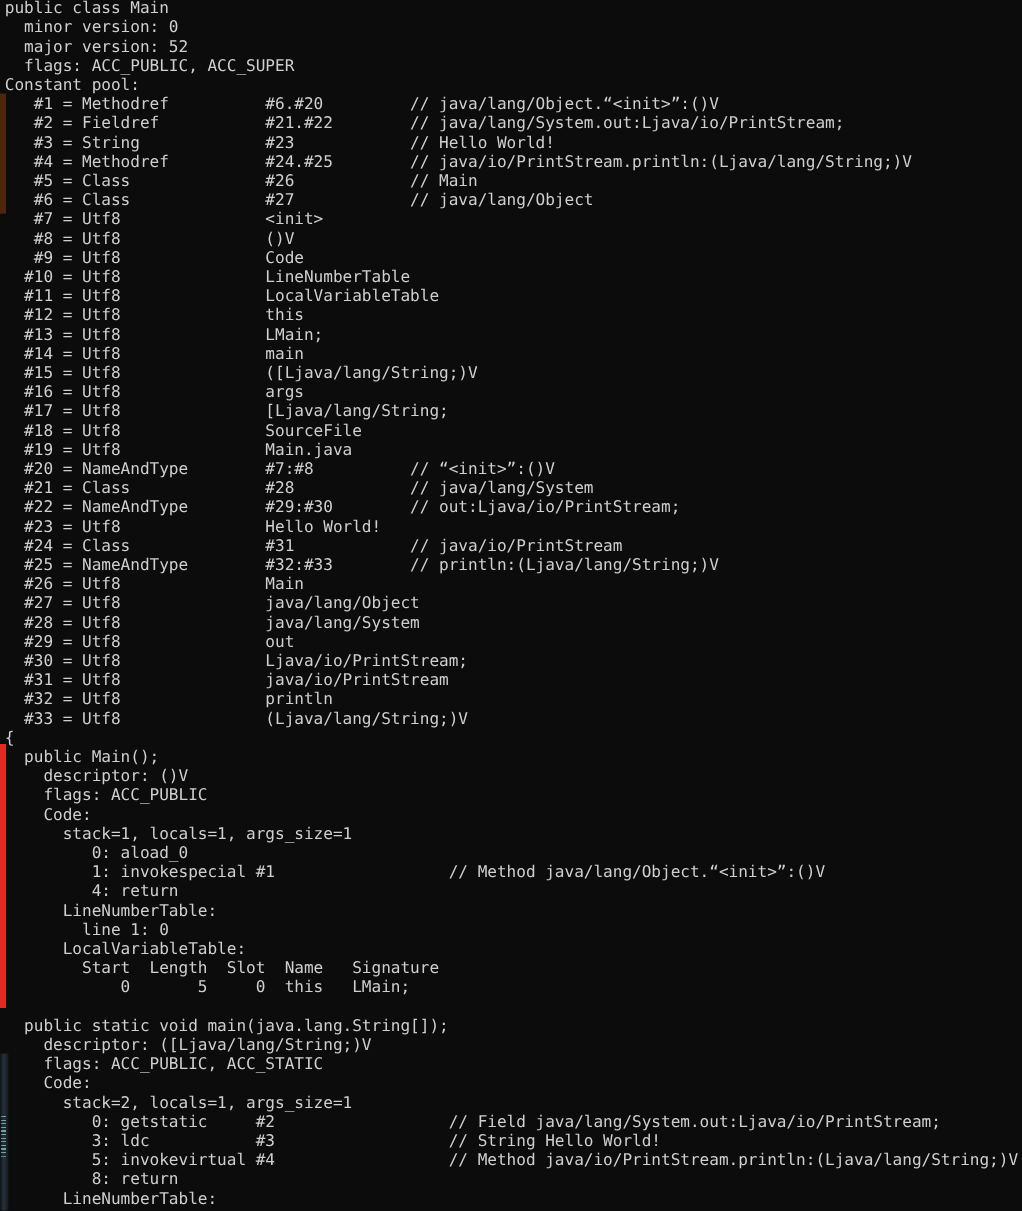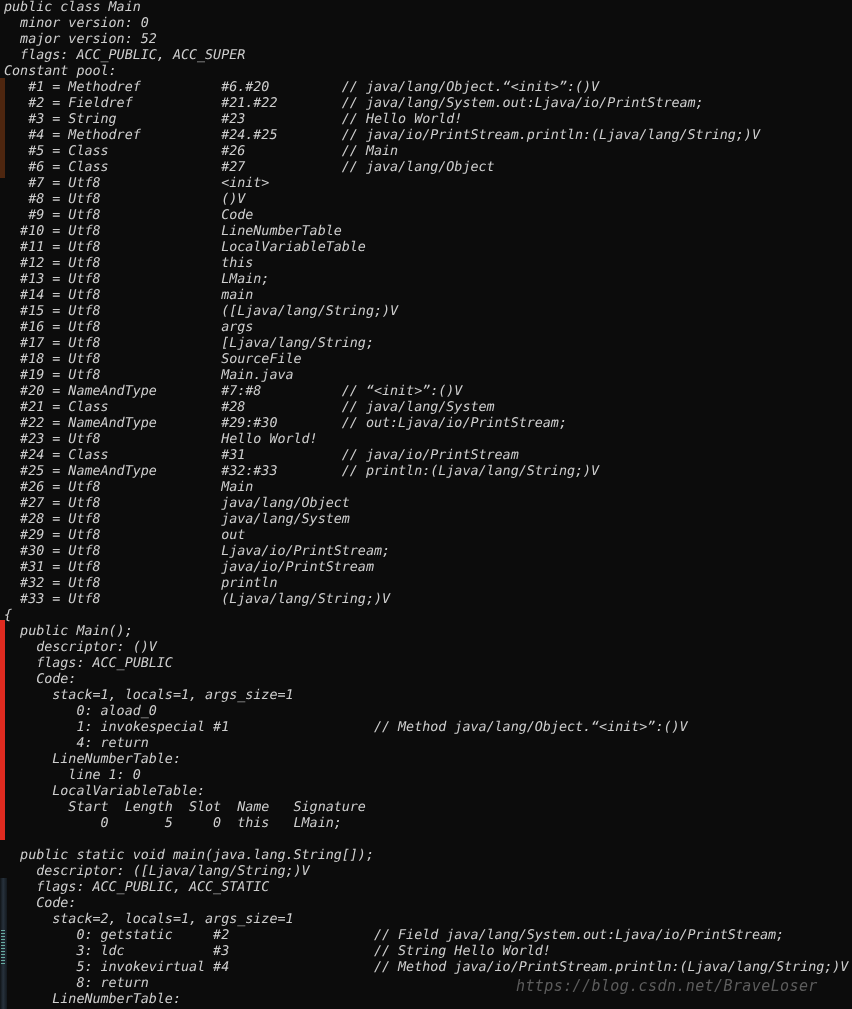--- a/index.html
+++ b/index.html
@@ -15,21 +15,20 @@
     position: relative;
     font-family: "DejaVu Sans Mono", "Liberation Mono", monospace;
   }
   #terminal {
     position: absolute;
     top: 0; left: 0;
     width: 852px;
     height: 1009px;
     background: #0c0c0c;
     overflow: hidden;
-    font-style: italic;
   }
   #console-output {
     position: absolute;
     top: 0;
     left: 4px;
     margin: 0;
     padding: 0;
     font-family: "DejaVu Sans Mono", "Liberation Mono", monospace;
     font-size: 13.4px;
     line-height: 16px;
@@ -156,15 +155,14 @@
     descriptor: ([Ljava/lang/String;)V
     flags: ACC_PUBLIC, ACC_STATIC
     Code:
       stack=2, locals=1, args_size=1
          0: getstatic     #2                  // Field java/lang/System.out:Ljava/io/PrintStream;
          3: ldc           #3                  // String Hello World!
          5: invokevirtual #4                  // Method java/io/PrintStream.println:(Ljava/lang/String;)V
          8: return
       LineNumberTable:</pre>
 
-  <div id="watermark">https://blog.csdn.net/BraveLoser</div>
 
 </div>
 
 </body></html>

